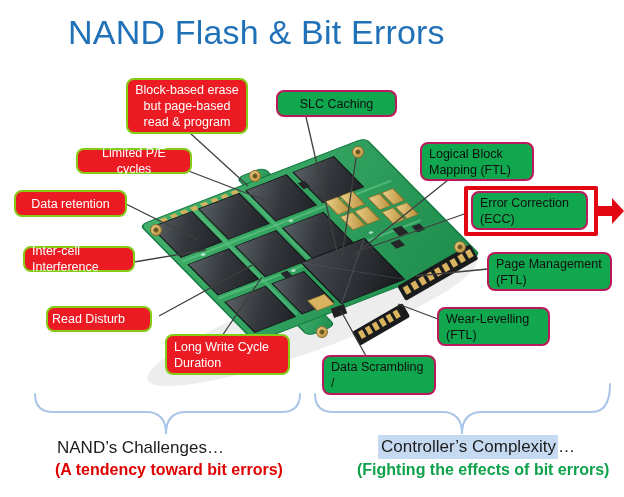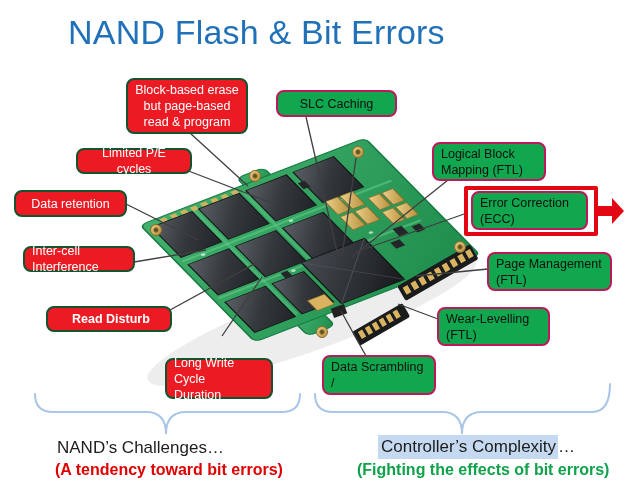--- a/index.html
+++ b/index.html
@@ -2,37 +2,37 @@
 <html><head>
 <meta charset="utf-8">
 <style>
   html,body{margin:0;padding:0;background:#fff;}
   #slide{position:relative;width:624px;height:497px;background:#ffffff;overflow:hidden;
          font-family:"Liberation Sans", sans-serif;}
   #scene{position:absolute;left:0;top:0;z-index:1;}
   .box{position:absolute;z-index:2;border-radius:8px;font-size:12.5px;line-height:1.28;
        padding:3px 7px;box-sizing:border-box;display:flex;flex-direction:column;justify-content:center;}
   .box span{display:block;}
-  .red{background:#EC1A22;border:2px solid #14532d;color:#ffffff;}
+  .red{background:#EC1A22;border:2px solid #84cc16;color:#ffffff;}
   .green{background:#10A74E;border:2px solid #be185d;color:#101010;}
   .ctr{text-align:center;}
   .lft{text-align:left;}
   #page-title{position:absolute;left:68px;top:13px;z-index:2;font-size:34px;color:#2071B8;
               letter-spacing:0.2px;white-space:nowrap;}
   
   #box-block{left:126px;top:78px;width:122px;height:56px;padding:2px 3px;}
   #box-limited{left:76px;top:148px;width:116px;height:26px;}
   #box-retention{left:14px;top:190px;width:113px;height:27px;}
   #box-intercell{left:23px;top:246px;width:112px;height:26px;}
-  #box-read{left:46px;top:306px;width:126px;height:26px;padding-left:24px;font-weight:bold;}
-  #box-long{left:165px;top:334px;width:108px;height:41px;margin-top:24px;}
+  #box-read{left:46px;top:306px;width:106px;height:26px;padding-left:4px;}
+  #box-long{left:165px;top:334px;width:125px;height:41px;}
   
   #box-slc{left:276px;top:90px;width:121px;height:27px;}
   #box-striping{left:318px;top:132px;width:113px;height:26px;}
-  #box-logical{left:432px;top:142px;width:114px;height:39px;}
+  #box-logical{left:420px;top:142px;width:114px;height:39px;}
   #ecc-frame{position:absolute;z-index:2;left:464px;top:186px;width:134px;height:50px;
              border:4px solid #E30613;border-radius:2px;box-sizing:border-box;}
   #box-ecc{left:471px;top:191px;width:117px;height:39px;}
   #box-page{left:487px;top:252px;width:125px;height:39px;}
   #box-wear{left:437px;top:307px;width:113px;height:39px;}
   #box-scrambling{left:322px;top:355px;width:114px;height:40px;}
   
   .cap{position:absolute;z-index:2;white-space:nowrap;}
   #cap-left-title{left:57px;top:438px;font-size:17px;color:#1c1c1c;}
   #cap-left-sub{left:55px;top:461px;font-size:16px;font-weight:bold;color:#DF0000;}

